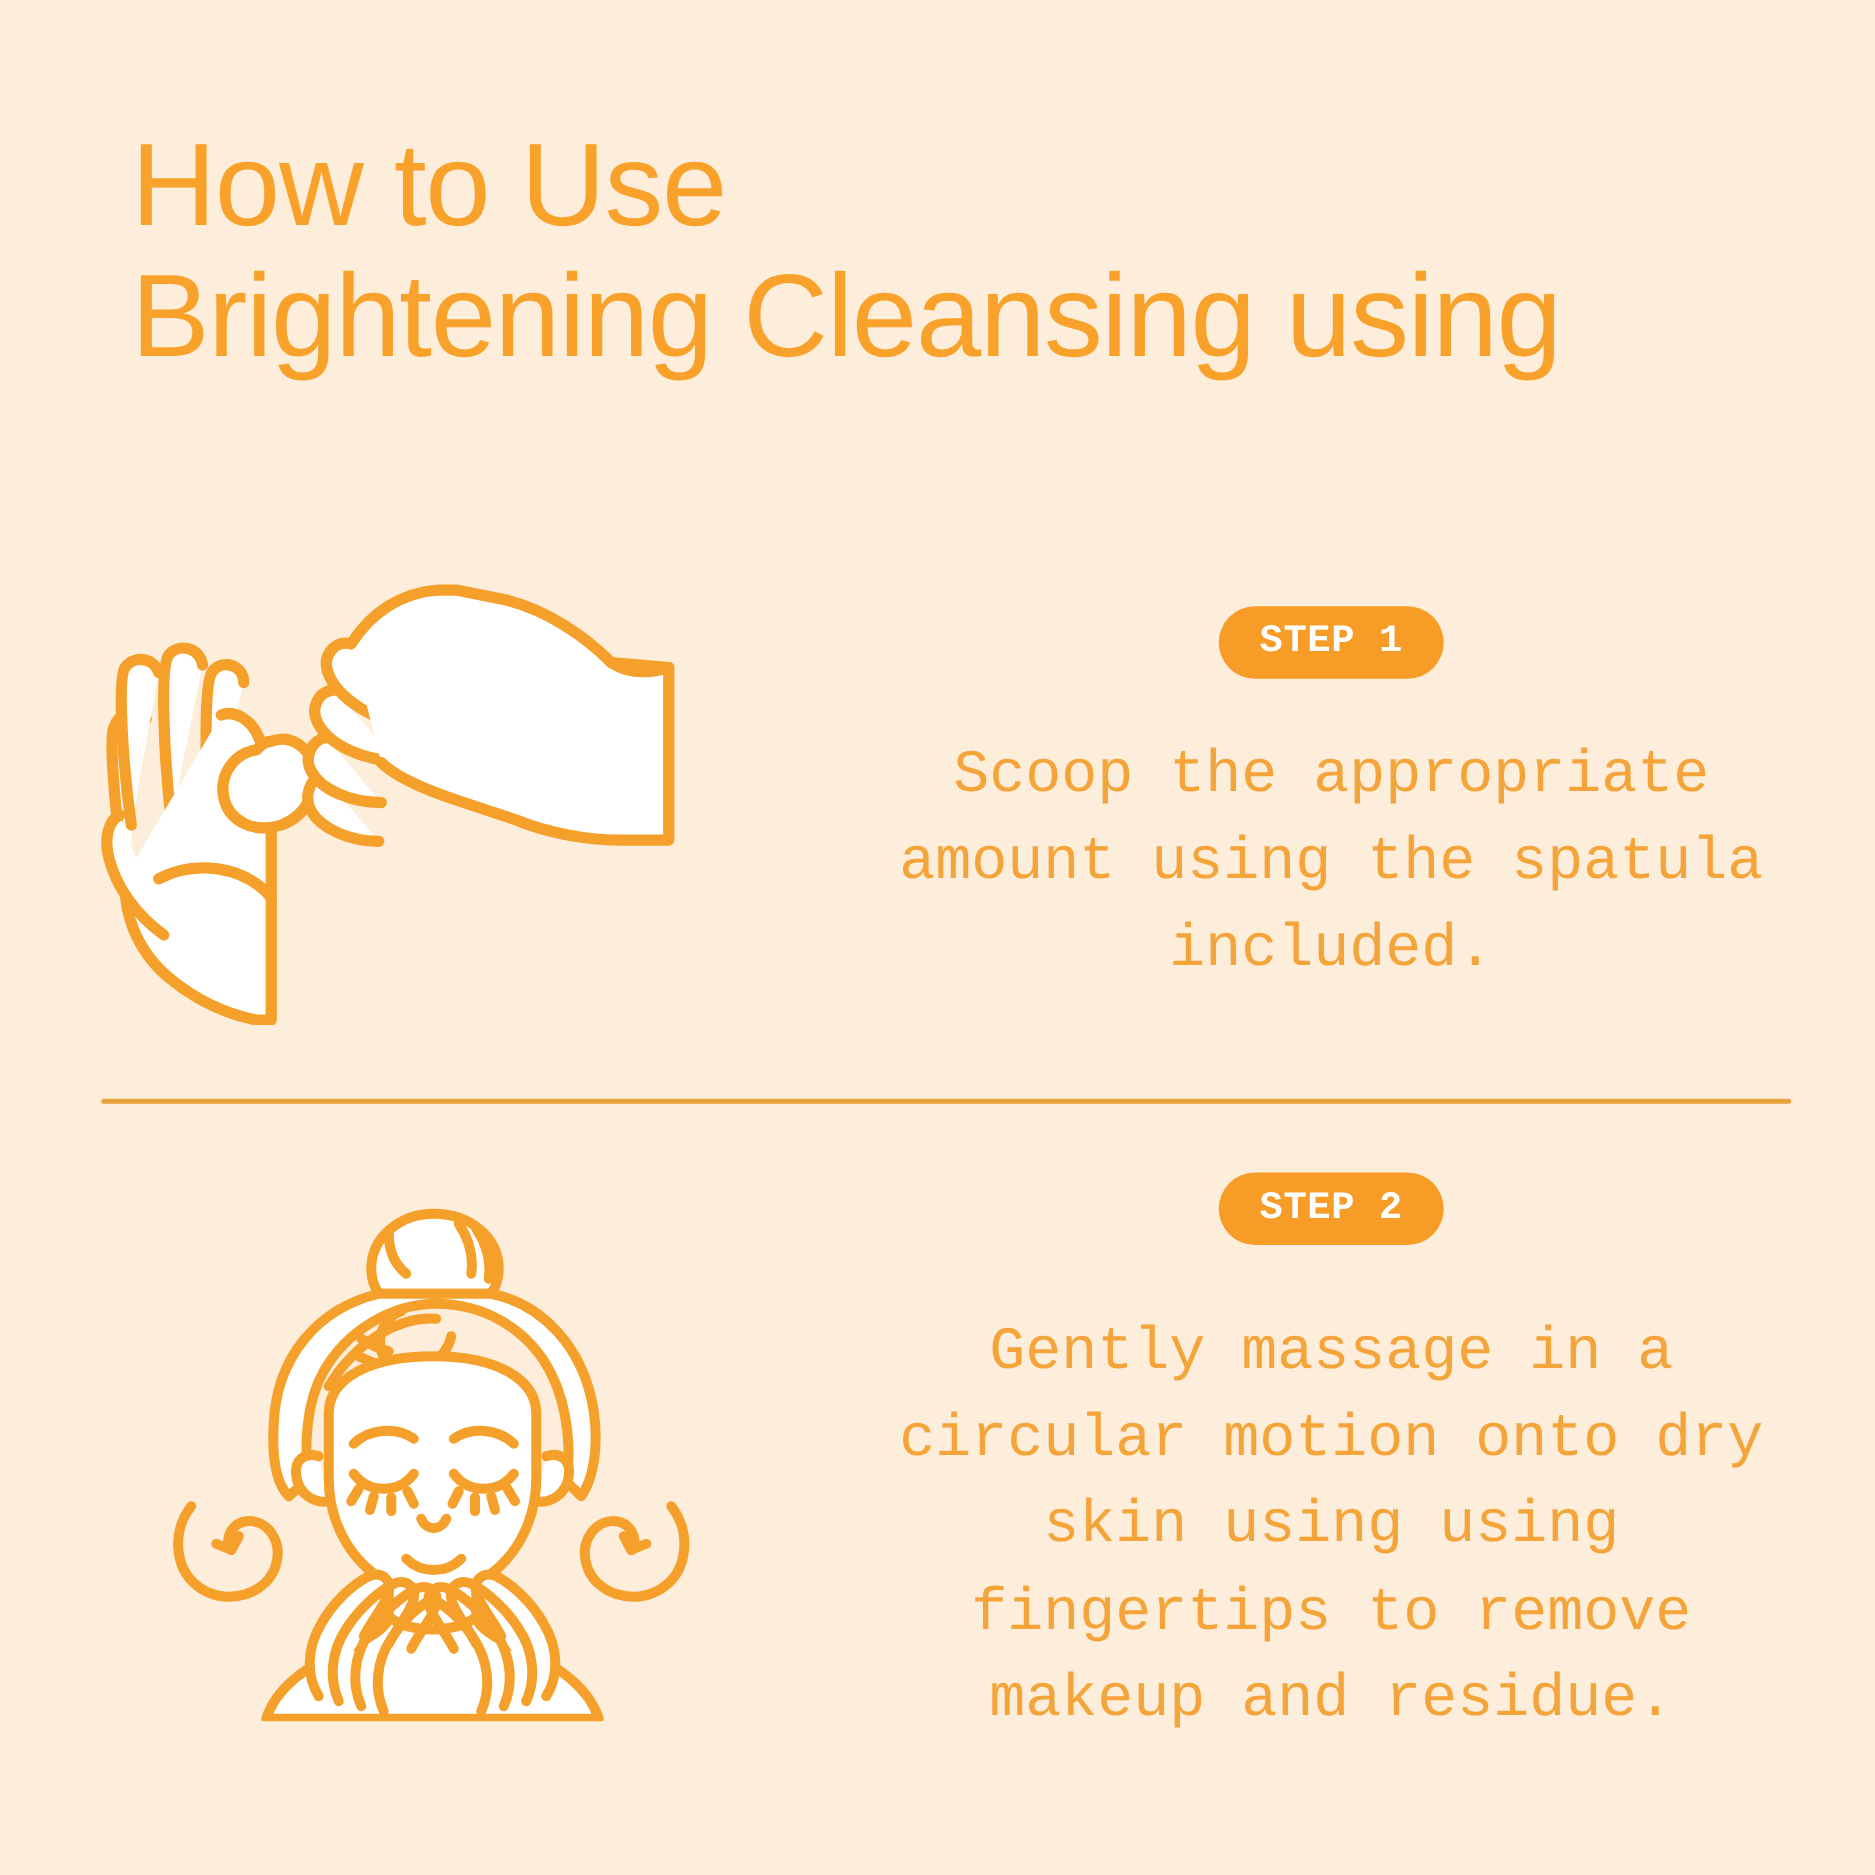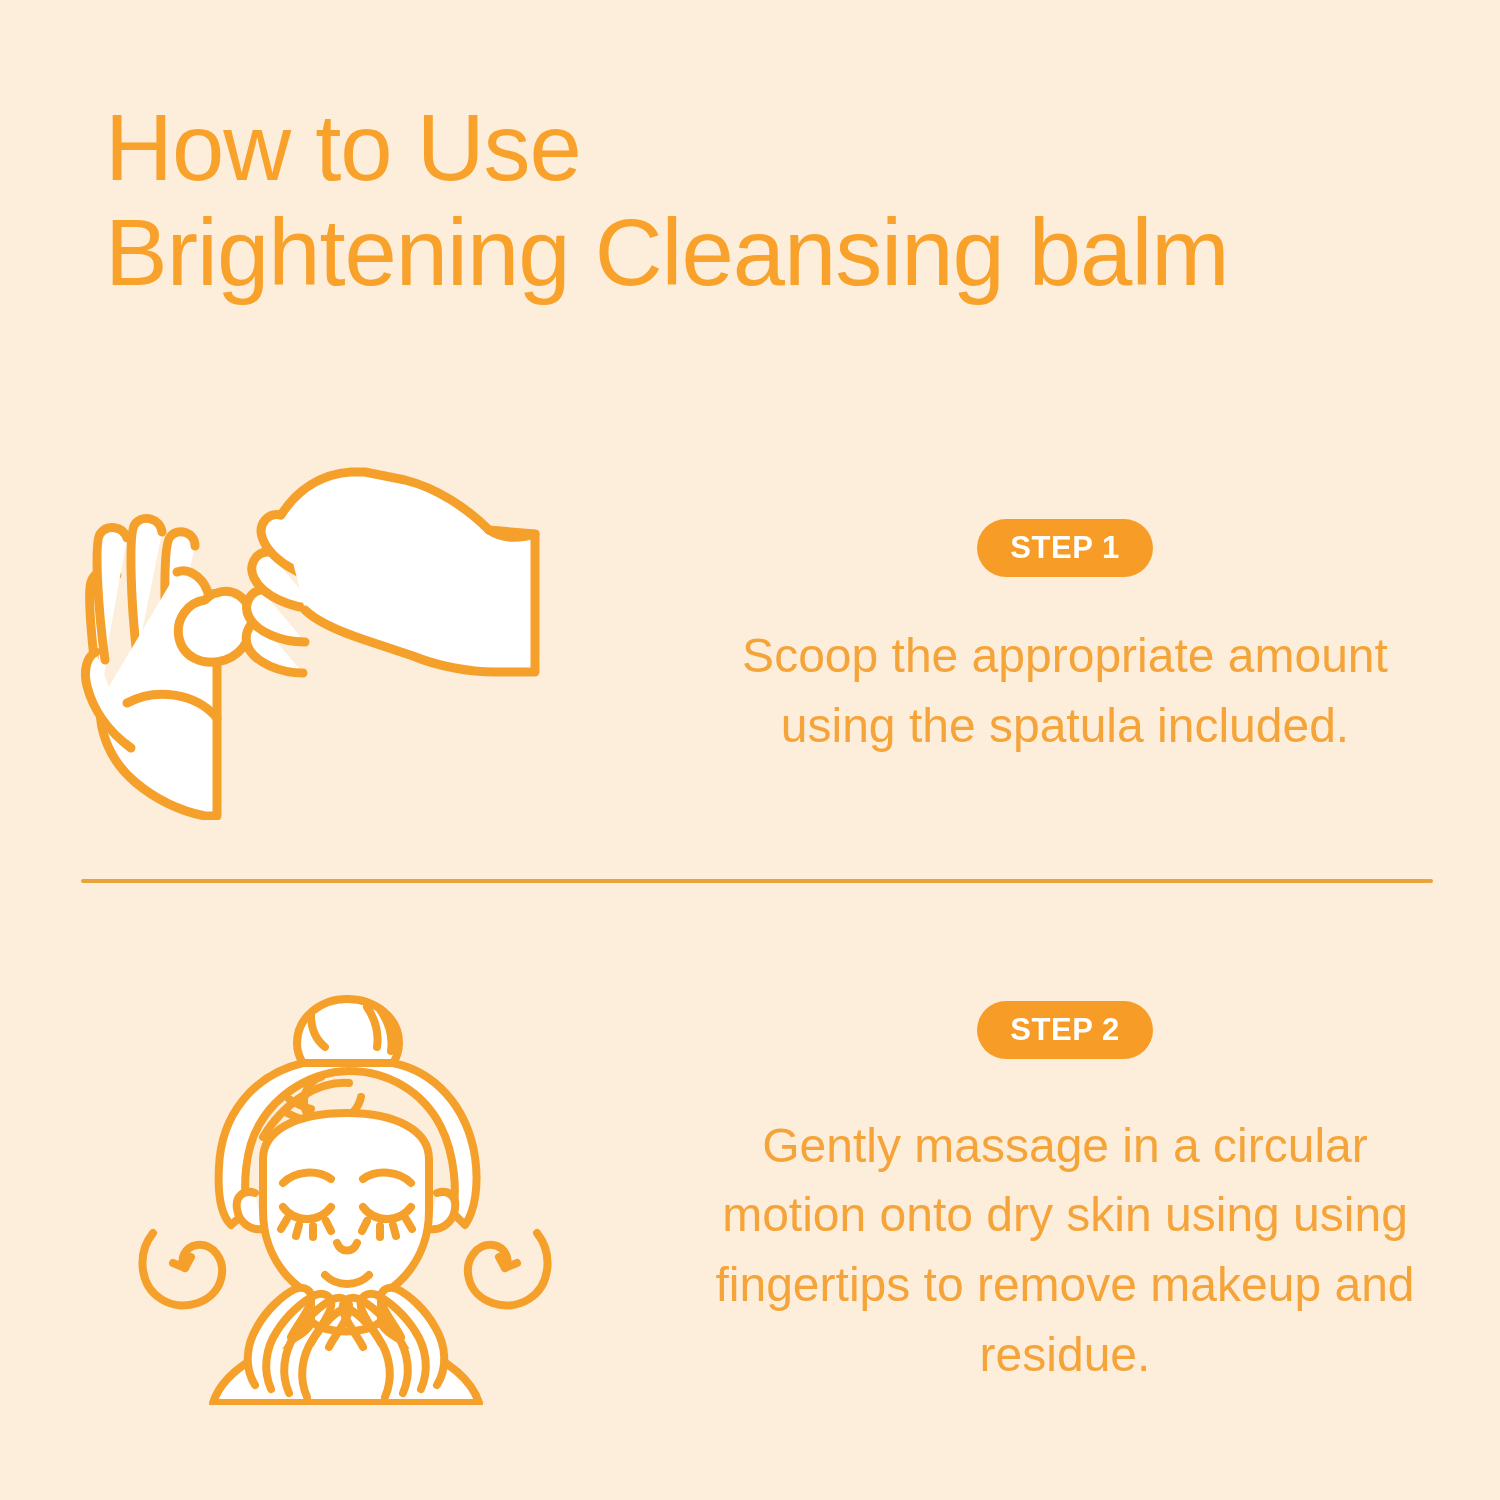--- a/index.html
+++ b/index.html
@@ -29,36 +29,37 @@
   .title-line.l2{ font-size:94px; }
 
   
   .step-row{
     position:absolute;
     left:0; width:1500px;
     display:flex;
     align-items:center;
   }
   #step-row-1{ top:430px; height:420px; }
-  #step-row-2{ top:960px; height:470px; }
+  #step-row-2{ top:932px; height:470px; }
 
   .art-col{
     width:690px;
     display:flex;
     align-items:center;
     justify-content:center;
     flex:0 0 690px;
   }
   .text-col{
     flex:1 1 auto;
     display:flex;
     flex-direction:column;
     align-items:center;
     justify-content:center;
     padding-right:60px;
+    font-family:Liberation Mono, monospace;
   }
 
   .badge{
     display:inline-block;
     background:#F79C26;
     color:#FFFFFF;
     font-weight:bold;
     font-size:31px;
     letter-spacing:0.5px;
     padding:13px 33px 14px 33px;
@@ -88,21 +89,21 @@
 
   svg{ display:block; }
 </style>
 </head>
 <body>
 
 <div class="page">
 
   <div class="title-block">
     <div class="title-line l1">How to Use</div>
-    <div class="title-line l2">Brightening Cleansing balm</div>
+    <div class="title-line l2">Brightening Cleansing using</div>
   </div>
 
   <div class="step-row" id="step-row-1">
 
     <div class="art-col">
       <svg width="560" height="360" viewBox="0 0 560 360">
         <g fill="#FFFFFF" stroke="#F5A02B" stroke-width="9" stroke-linecap="round" stroke-linejoin="round">
 
           <path d="M52 115 C44 108 30 110 26 122 C22 134 28 205 36 240"></path>
           <path d="M62 78 C58 66 42 64 35 74 C29 83 33 150 40 200"></path>

